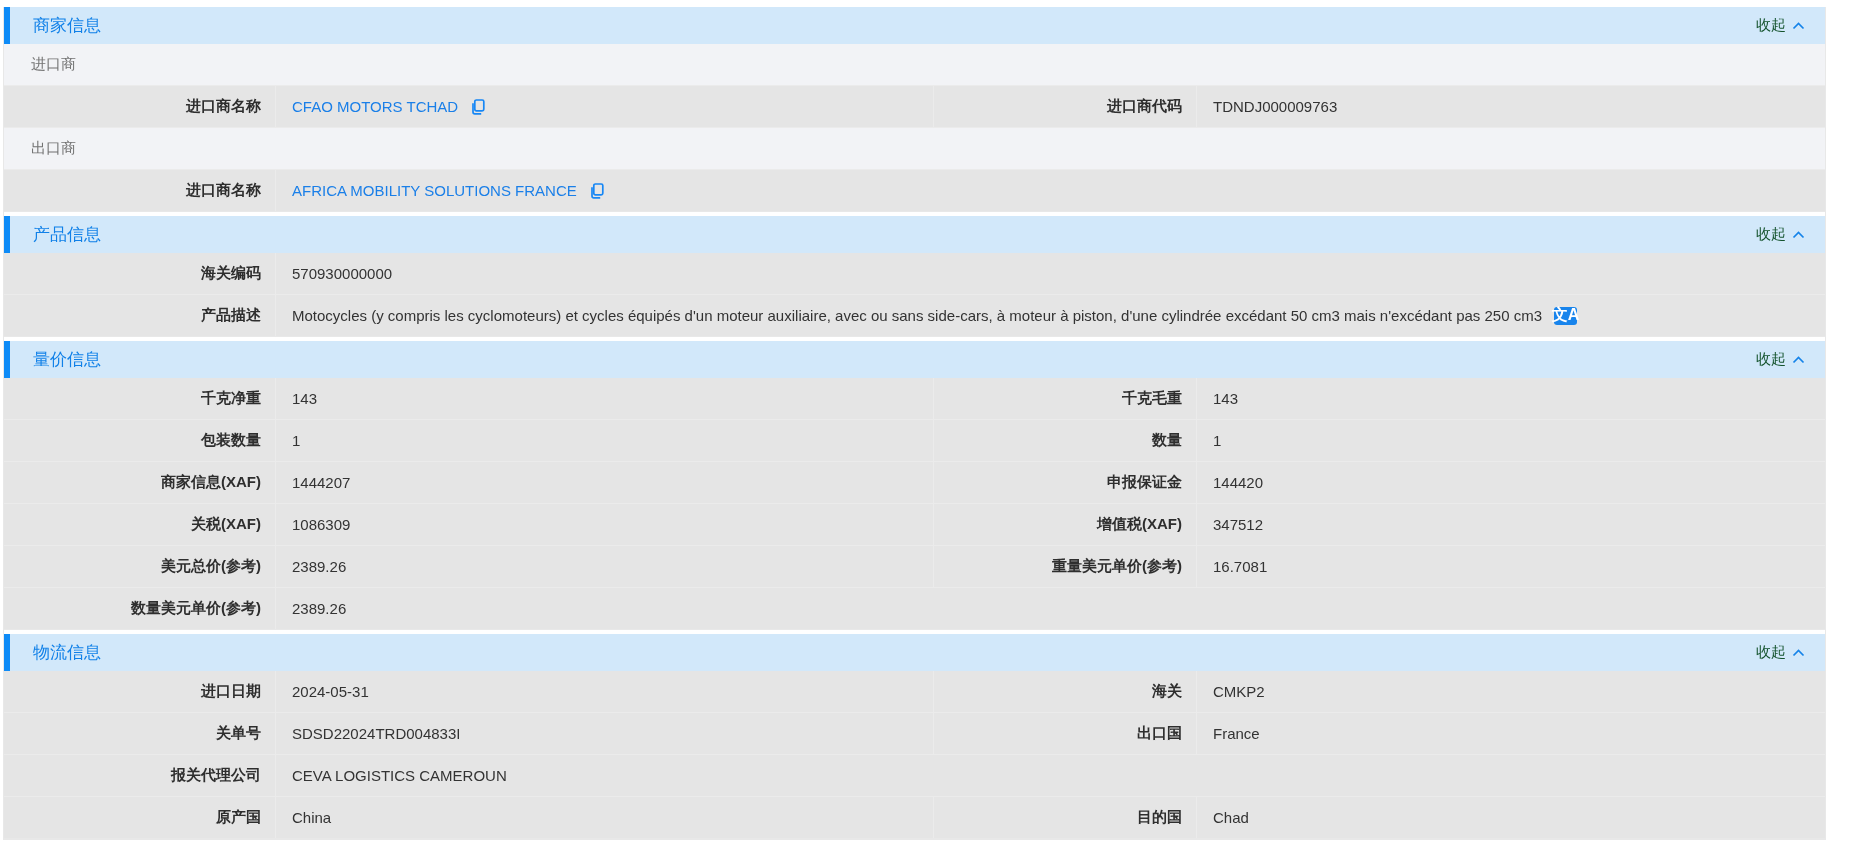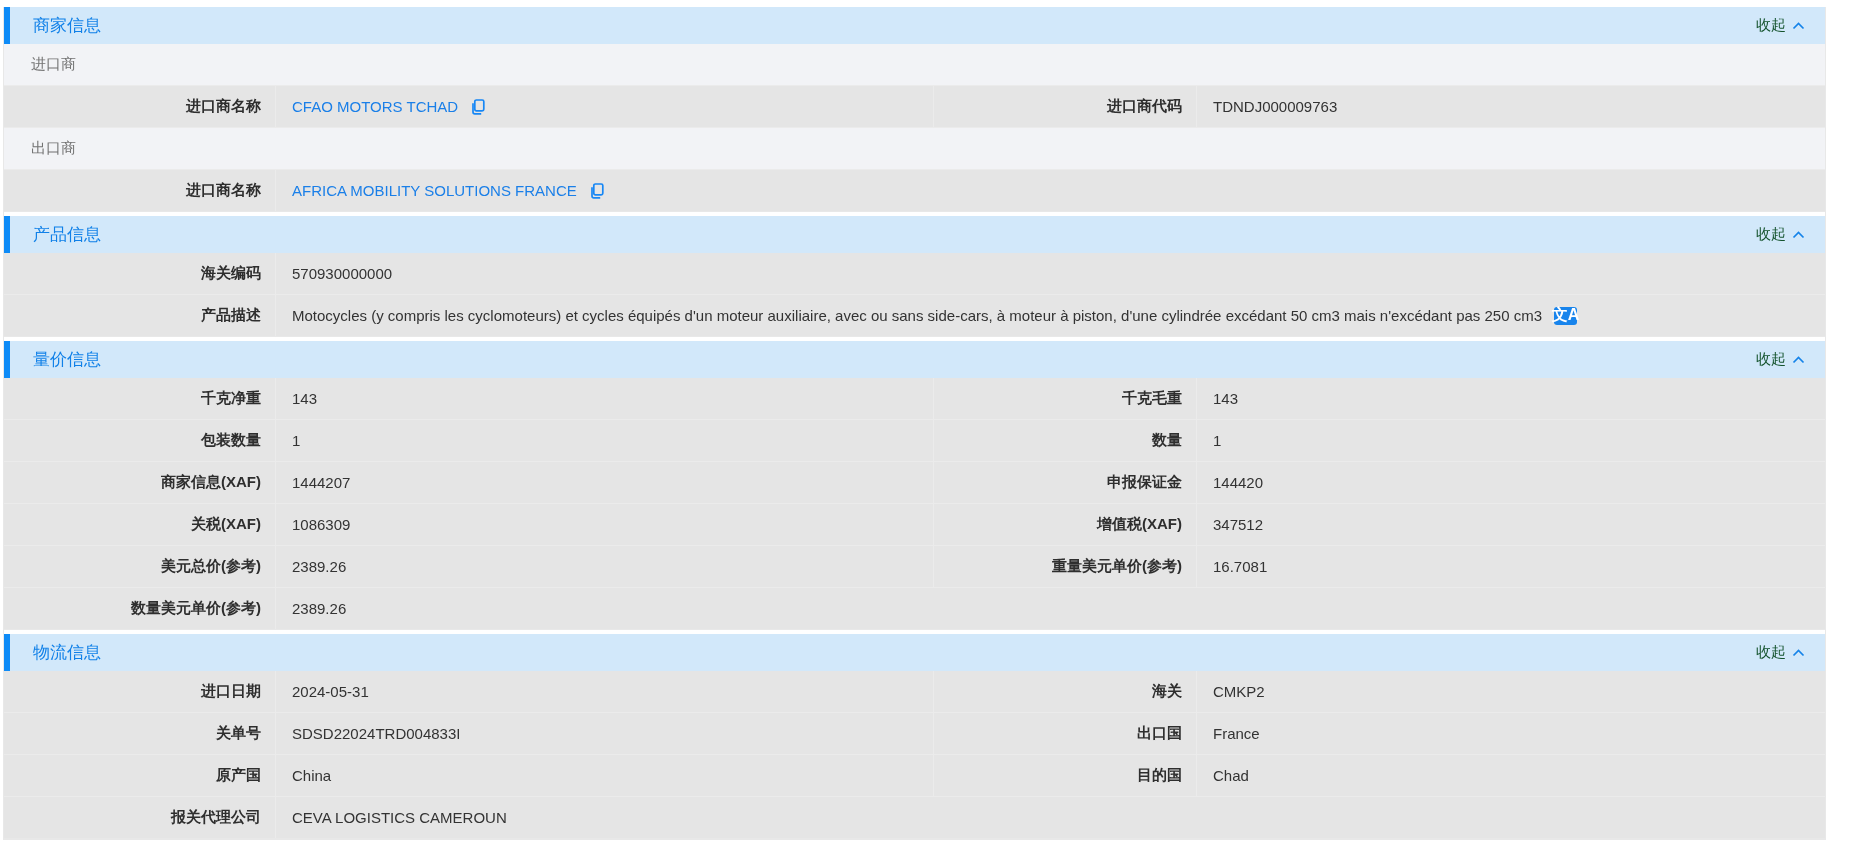--- a/index.html
+++ b/index.html
@@ -179,24 +179,24 @@
       <div class="lab w2">海关</div>
       <div class="val vflex">CMKP2</div>
     </div>
     <div class="row">
       <div class="lab w1">关单号</div>
       <div class="val v1">SDSD22024TRD004833I</div>
       <div class="lab w2">出口国</div>
       <div class="val vflex">France</div>
     </div>
     <div class="row">
+      <div class="lab w1">报关代理公司</div>
+      <div class="val vflex">CEVA LOGISTICS CAMEROUN</div>
+    </div>
+    <div class="row">
       <div class="lab w1">原产国</div>
       <div class="val v1">China</div>
       <div class="lab w2">目的国</div>
       <div class="val vflex">Chad</div>
     </div>
-    <div class="row">
-      <div class="lab w1">报关代理公司</div>
-      <div class="val vflex">CEVA LOGISTICS CAMEROUN</div>
-    </div>
   </div>
 
 </div>
 
 </body></html>

